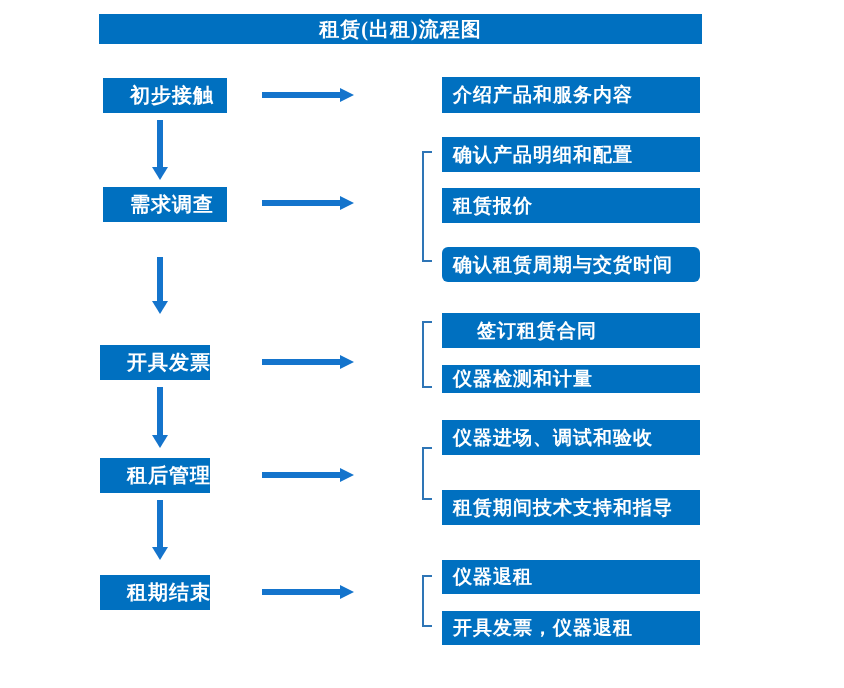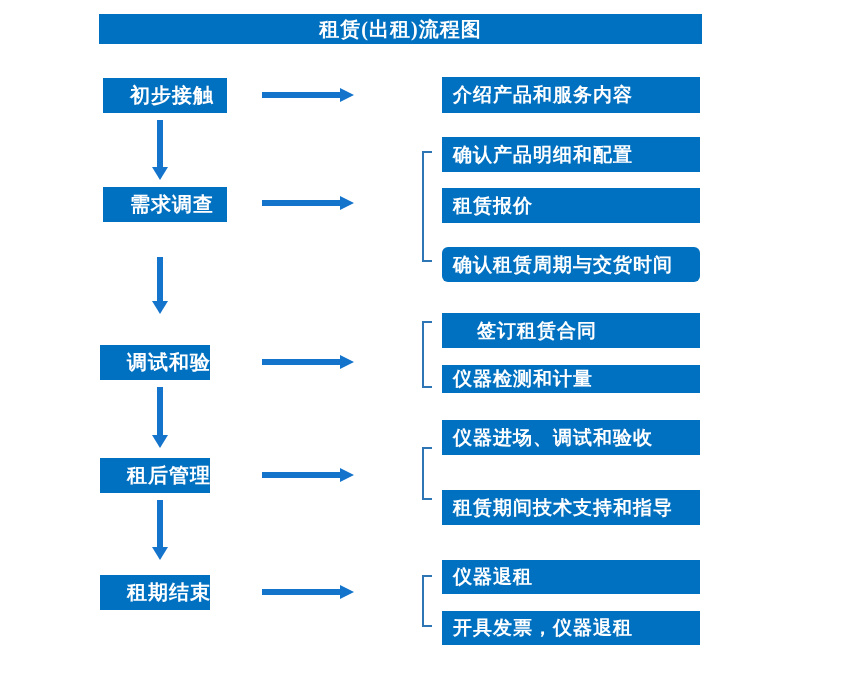--- a/index.html
+++ b/index.html
@@ -69,21 +69,21 @@
 <body>
 
 <div class="canvas">
 
   <div class="title-bar">
     <span>租赁(出租)流程图</span>
   </div>
 
   <div class="box left-box" style="left:103px; top:78px;  width:124px; height:35px;">初步接触</div>
   <div class="box left-box" style="left:103px; top:187px; width:124px; height:35px;font-family:Liberation Serif, serif;">需求调查</div>
-  <div class="box left-box" style="left:100px; top:345px; width:110px; height:35px;">调试和验收</div>
+  <div class="box left-box" style="left:100px; top:345px; width:110px; height:35px;">开具发票</div>
   <div class="box left-box" style="left:100px; top:458px; width:110px; height:35px;">租后管理</div>
   <div class="box left-box" style="left:100px; top:575px; width:110px; height:35px;">租期结束</div>
 
   <div class="v-arrow" style="left:152px; top:120px; height:60px;">
     <span class="line" style="height:47px;"></span>
     <span class="head" style="top:47px;"></span>
   </div>
   <div class="v-arrow" style="left:152px; top:257px; height:57px;">
     <span class="line" style="height:44px;"></span>
     <span class="head" style="top:44px;"></span>

